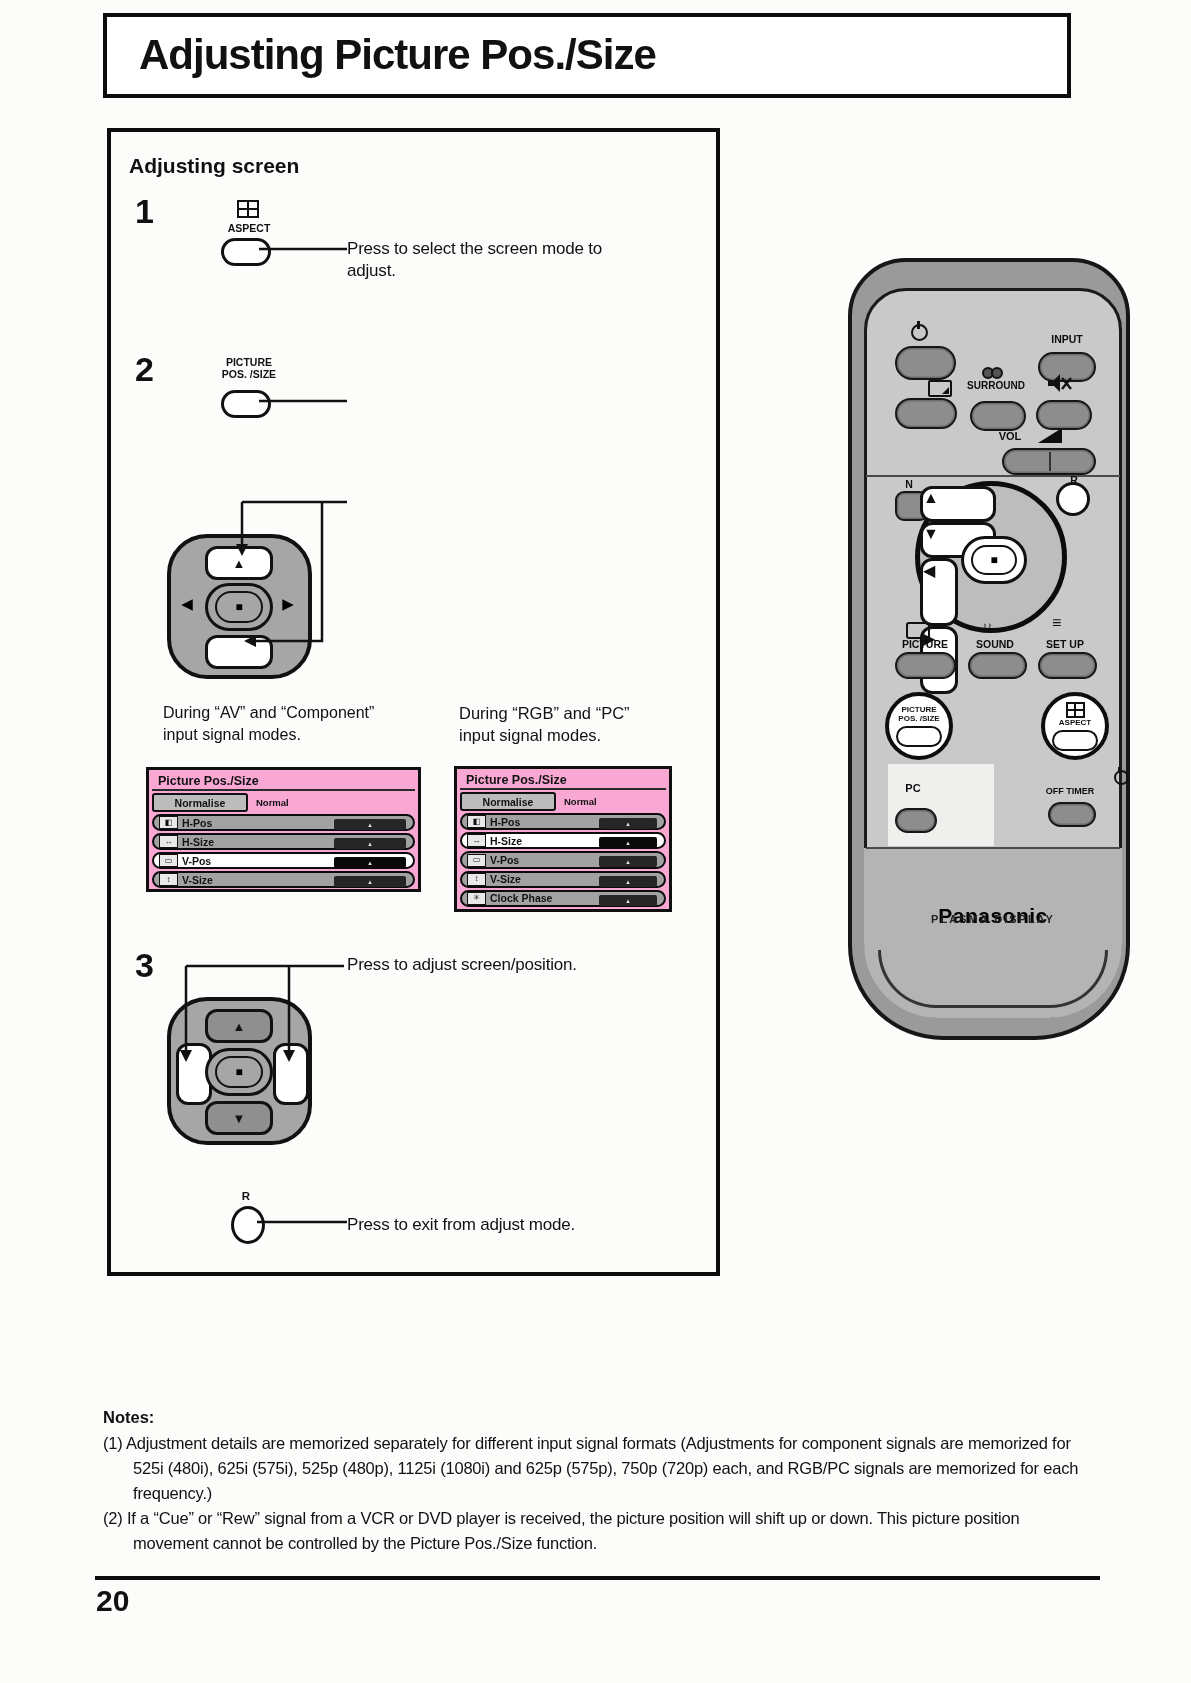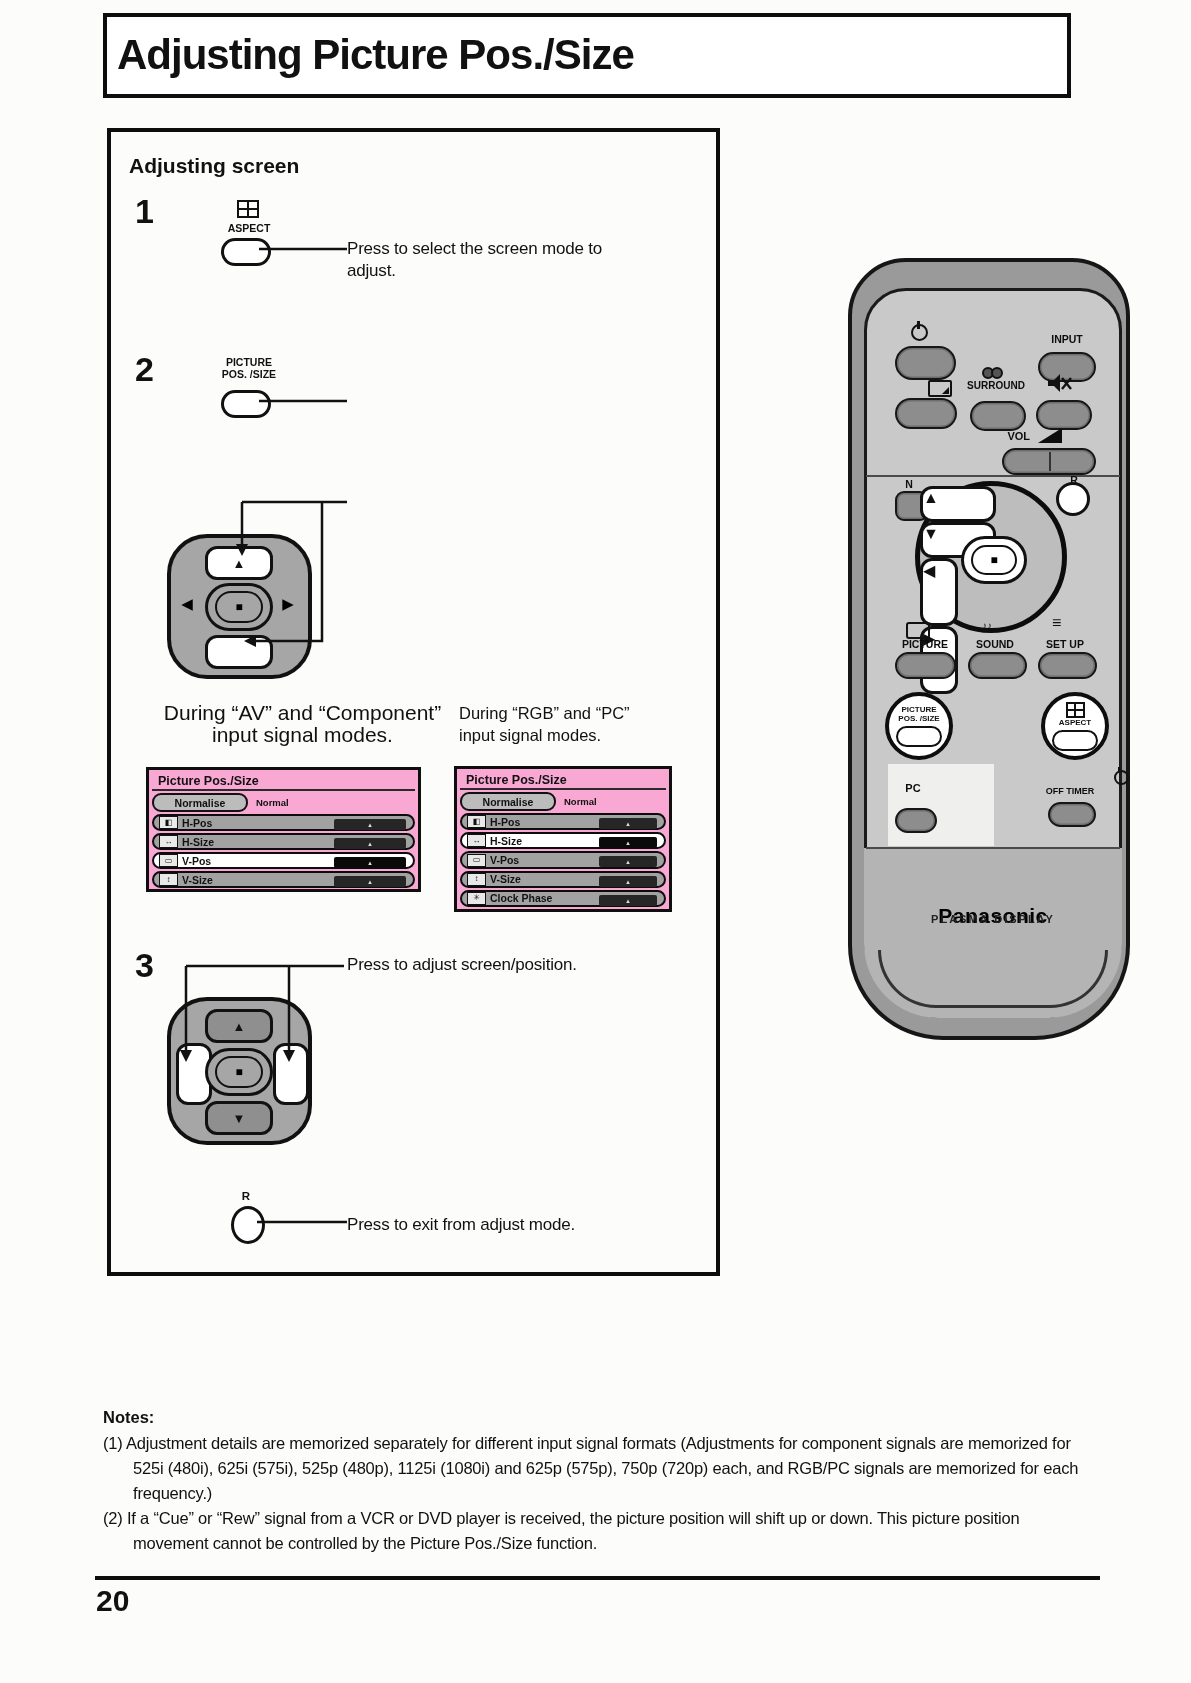--- a/index.html
+++ b/index.html
@@ -4,21 +4,21 @@
 <style>
   html,body{margin:0;padding:0;background:#e9e9e6;}
   .page{position:relative;width:1191px;height:1683px;background:#fcfcfa;
         font-family:"Liberation Sans",sans-serif;color:#111;overflow:hidden;}
   .abs{position:absolute;}
   .halftone{background-image:radial-gradient(circle, rgba(0,0,0,0.16) 0.8px, transparent 0.9px);
             background-size:3px 3px;}
 
   
   .title-box{left:103px;top:13px;width:960px;height:77px;border:4px solid #0d0d0d;background:#fff;}
-  .title-text{left:10px;top:14px;font-size:42px;font-weight:bold;letter-spacing:-1px;}
+  .title-text{left:32px;top:14px;font-size:42px;font-weight:bold;letter-spacing:-1px;}
 
   
   .panel{left:107px;top:128px;width:605px;height:1140px;border:4px solid #0d0d0d;}
   .panel-heading{left:18px;top:22px;font-size:21px;font-weight:bold;text-align:center;}
   .step-num{font-size:34px;font-weight:bold;}
   .small-label{font-size:10.5px;font-weight:bold;text-align:center;line-height:12px;}
   .oval-btn{border:3px solid #111;border-radius:999px;background:#fff;}
   .caption{font-size:17px;line-height:22px;letter-spacing:-0.2px;}
 
   
@@ -37,21 +37,21 @@
                display:flex;align-items:center;justify-content:center;}
   .dpad-center-inner{border:2px solid #111;border-radius:999px;display:flex;align-items:center;
                justify-content:center;font-size:12px;color:#000;}
 
   
   .menu{border:3px solid #0f0f0f;background:#f9a8d4;display:flex;flex-direction:column;
         padding:2px 3px;box-sizing:border-box;}
   .menu-title{font-size:12.5px;font-weight:bold;padding:2px 4px 1px 6px;border-bottom:2px solid #2a2a2a;}
   .menu-normrow{display:flex;align-items:center;height:20px;margin-top:2px;}
   .norm-pill{display:inline-flex;align-items:center;justify-content:center;width:92px;height:15px;
-             border:2px solid #111;border-radius:9px;background:#bcbcbc;font-size:10.5px;font-weight:bold;}
+             border:2px solid #111;border-radius:3px;background:#bcbcbc;font-size:10.5px;font-weight:bold;}
   .norm-val{font-size:9.5px;font-weight:bold;margin-left:8px;}
   .menu-row{position:relative;display:flex;align-items:center;height:17px;margin-top:2px;
             border:2px solid #0c0c0c;border-radius:10px;background:#a2a2a2;}
   .menu-row.sel{background:#ffffff;}
   .mi{display:inline-flex;align-items:center;justify-content:center;width:17px;height:11px;
       border:1.5px solid #111;background:#e9e9e9;margin:0 4px 0 5px;font-size:8px;line-height:8px;}
   .mr-label{font-size:10.5px;font-weight:bold;}
   .mr-slider{position:absolute;right:7px;top:3px;height:11px;background:#262626;border-radius:2px;
              display:flex;align-items:center;justify-content:center;color:#ddd;font-size:7px;line-height:7px;}
   .menu-row.sel .mr-slider{background:#0a0a0a;}
@@ -126,21 +126,21 @@
       <div class="dbtn white" style="left:34px;top:97px;width:62px;height:28px;"></div>
       <div class="side" style="left:6px;top:56px;width:20px;height:20px;">◀</div>
       <div class="side" style="left:107px;top:56px;width:20px;height:20px;">▶</div>
       <div class="dpad-center" style="left:34px;top:45px;width:62px;height:42px;">
         <div class="dpad-center-inner" style="width:44px;height:28px;">
             <span>■</span>
           </div>
       </div>
     </div>
 
-    <div class="abs" style="left:44px;top:570px;width:295px;font-size:21px;line-height:22px;text-align:center;">
+    <div class="abs" style="left:52px;top:570px;width:295px;font-size:16px;line-height:22px;">
       <div>During “AV” and “Component”</div>
       <div>input signal modes.</div>
     </div>
     <div class="abs" style="left:348px;top:570px;width:240px;font-size:16.5px;line-height:22px;">
       <div>During “RGB” and “PC”</div>
       <div>input signal modes.</div>
     </div>
 
     <div class="abs menu halftone" style="left:35px;top:635px;width:275px;height:125px;">
       <div class="menu-title">Picture Pos./Size</div>
@@ -295,21 +295,21 @@
     <div class="abs dot-pair" style="left:130px;top:103px;"><span></span><span style="margin-left:-3px;"></span></div>
     <div class="rlabel" style="left:99px;top:118px;width:90px;font-size:10px;">SURROUND</div>
     <div class="rbtn" style="left:118px;top:139px;width:52px;height:26px;"></div>
     <svg class="abs" style="left:196px;top:112px;" width="24" height="20" viewBox="0 0 24 20">
       <polygon points="0,6 6,6 12,0 12,18 6,12 0,12" fill="#111"></polygon>
       <path d="M14,4 L23,15 M23,4 L14,15" stroke="#111" stroke-width="2.4" fill="none"></path>
     </svg>
     <div class="rbtn" style="left:184px;top:138px;width:52px;height:26px;"></div>
 
     
-    <div class="rlabel" style="left:138px;top:168px;width:40px;font-size:11px;text-align:right;">VOL</div>
+    <div class="rlabel" style="left:138px;top:168px;width:40px;font-size:11px;">VOL</div>
     <div class="abs vol-tri" style="left:186px;top:166px;"></div>
     <div class="rbtn" style="left:150px;top:186px;width:90px;height:23px;">
       <span style="position:absolute;left:50%;top:2px;bottom:2px;border-left:2px solid #333;"></span>
     </div>
 
     <div class="seam" style="top:213px;"></div>
 
     
     <div class="rlabel" style="left:46px;top:216px;width:22px;">N</div>
     <div class="rbtn" style="left:43px;top:229px;width:30px;height:26px;border-radius:9px;"></div>

